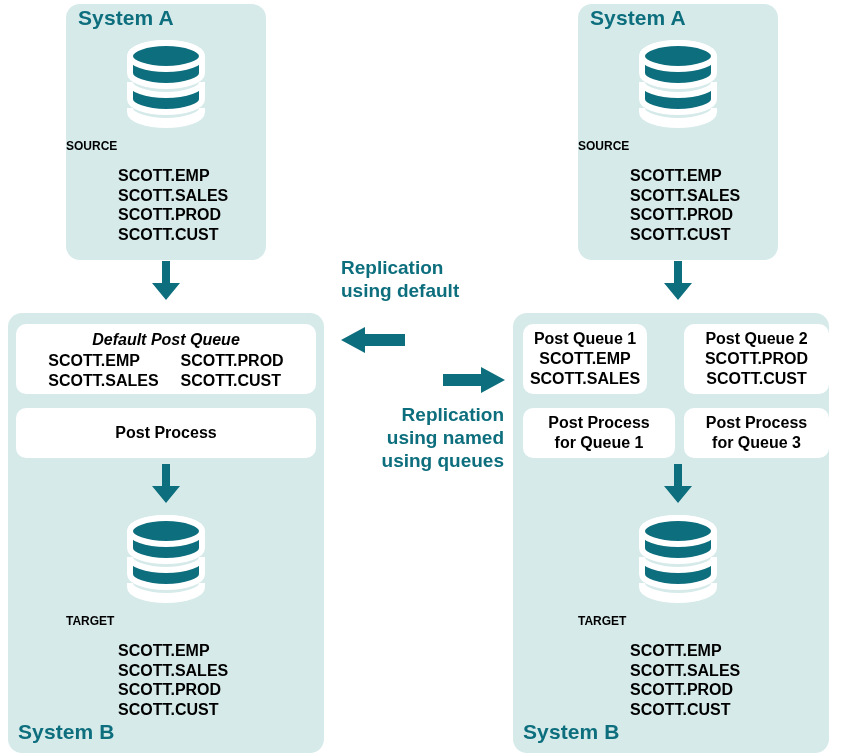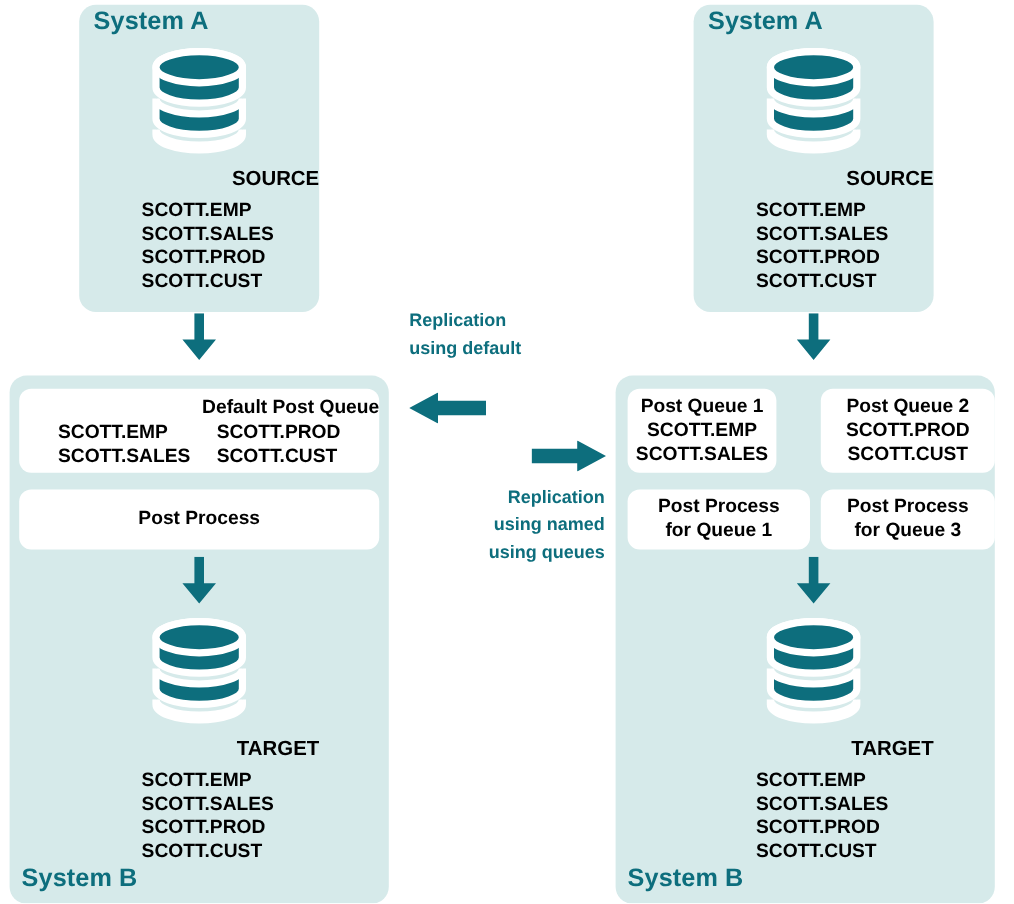--- a/index.html
+++ b/index.html
@@ -38,23 +38,23 @@
     position: absolute;
     width: 88px;
     height: 96px;
   }
   .db-icon svg { display: block; }
 
   
   .node-title {
     position: absolute;
     color: #000000;
-    font-size: 17px;
-    font-weight: bold;
-    text-align: right;
+    font-size: 12px;
+    font-weight: bold;
+    text-align: left;
     white-space: nowrap;
   }
   .table-list {
     position: absolute;
     color: #000000;
     font-size: 16px;
     font-weight: bold;
     line-height: 19.5px;
     white-space: nowrap;
   }
@@ -84,21 +84,22 @@
     font-weight: bold;
     line-height: 20px;
     white-space: nowrap;
   }
   .wbox.two-col {
     display: block;
     padding-top: 6px;
   }
   .wbox.two-col .ttl {
     display: block;
-    text-align: right;
+    text-align: center;
+    font-style: italic;
   }
   .cols {
     display: flex;
     justify-content: center;
     gap: 22px;
     margin-top: 1px;
   }
   .cols .col { text-align: left; }
   .cols .col div {
     color: #000000;
@@ -116,21 +117,21 @@
   }
   .arrow-h {
     position: absolute;
   }
   .arrow-down svg, .arrow-h svg { display: block; }
 
   
   .caption {
     position: absolute;
     color: #0d6e7d;
-    font-size: 15px;
+    font-size: 19px;
     font-weight: bold;
     line-height: 23px;
     white-space: nowrap;
   }
   .caption.right-align { text-align: right; }
 </style>
 </head>
 <body>
 
 <div id="canvas">

